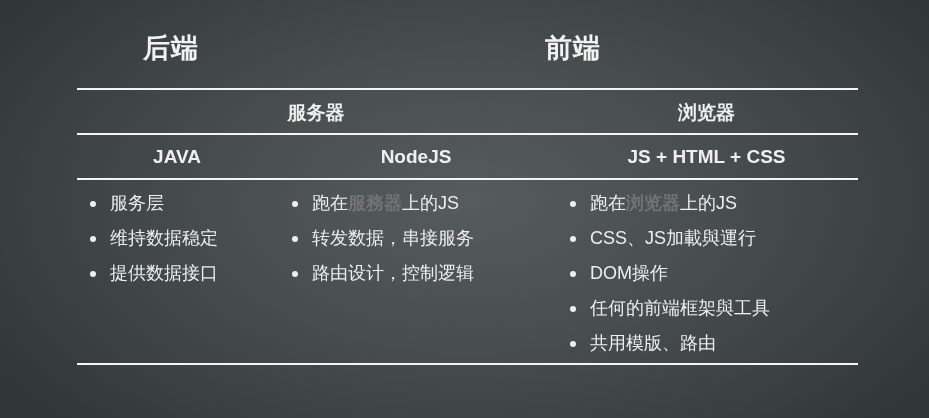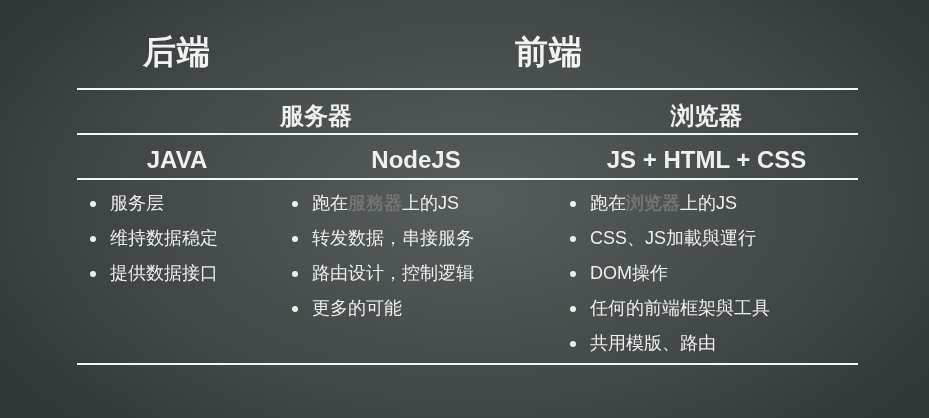--- a/index.html
+++ b/index.html
@@ -2,25 +2,25 @@
 <html><head>
 <meta charset="utf-8">
 <style>
   html, body { margin:0; padding:0; }
   body {
     width:929px; height:418px; overflow:hidden; position:relative;
     background: radial-gradient(ellipse 560px 320px at 470px 200px, #565b5b 0%, #484d4e 45%, #3a3f41 80%, #313638 100%);
     font-family: "Liberation Sans", "DejaVu Sans", sans-serif;
     color:#f0f0f0;
   }
-  .title { position:absolute; top:30px; font-size:33px; font-weight:bold; color:#f2f2f2; letter-spacing:1px; }
+  .title { position:absolute; top:30px; font-size:27px; font-weight:bold; color:#f2f2f2; letter-spacing:1px; }
   .t-back { left:143px; }
-  .t-front { left:515px;font-family:Liberation Serif, serif; }
+  .t-front { left:545px;font-family:Liberation Serif, serif; }
   .hline { position:absolute; height:1.5px; background:#f4f4f4; }
-  .hdr { position:absolute; font-weight:bold; font-size:24px; text-align:center; color:#efefef; }
+  .hdr { position:absolute; font-weight:bold; font-size:19px; text-align:center; color:#efefef; }
   .col { position:absolute; top:186px; list-style:none; margin:0; padding:0; }
   .col li { position:relative; font-size:18px; line-height:35px; padding-left:32px; color:#eeeeee; white-space:nowrap; }
   .col li::before { content:""; position:absolute; left:12px; top:15px; width:6px; height:6px; border-radius:50%; background:#eeeeee; }
   .hl { color:#737373; font-weight:bold; }
 </style>
 </head>
 <body>
 
 <div class="title t-back">后端</div>
 <div class="title t-front">前端</div>
@@ -40,21 +40,20 @@
 <ul class="col" style="left:78px;">
   <li>服务层</li>
   <li>维持数据稳定</li>
   <li>提供数据接口</li>
 </ul>
 
 <ul class="col" style="left:280px;">
   <li><span>跑在</span><span class="hl">服務器</span><span>上的JS</span></li>
   <li>转发数据，串接服务</li>
   <li>路由设计，控制逻辑</li>
-  <li>更多的可能</li>
 </ul>
 
 <ul class="col" style="left:558px;">
   <li><span>跑在</span><span class="hl">浏览器</span><span>上的JS</span></li>
   <li>CSS、JS加載與運行</li>
   <li>DOM操作</li>
   <li>任何的前端框架與工具</li>
   <li>共用模版、路由</li>
 </ul>
 

